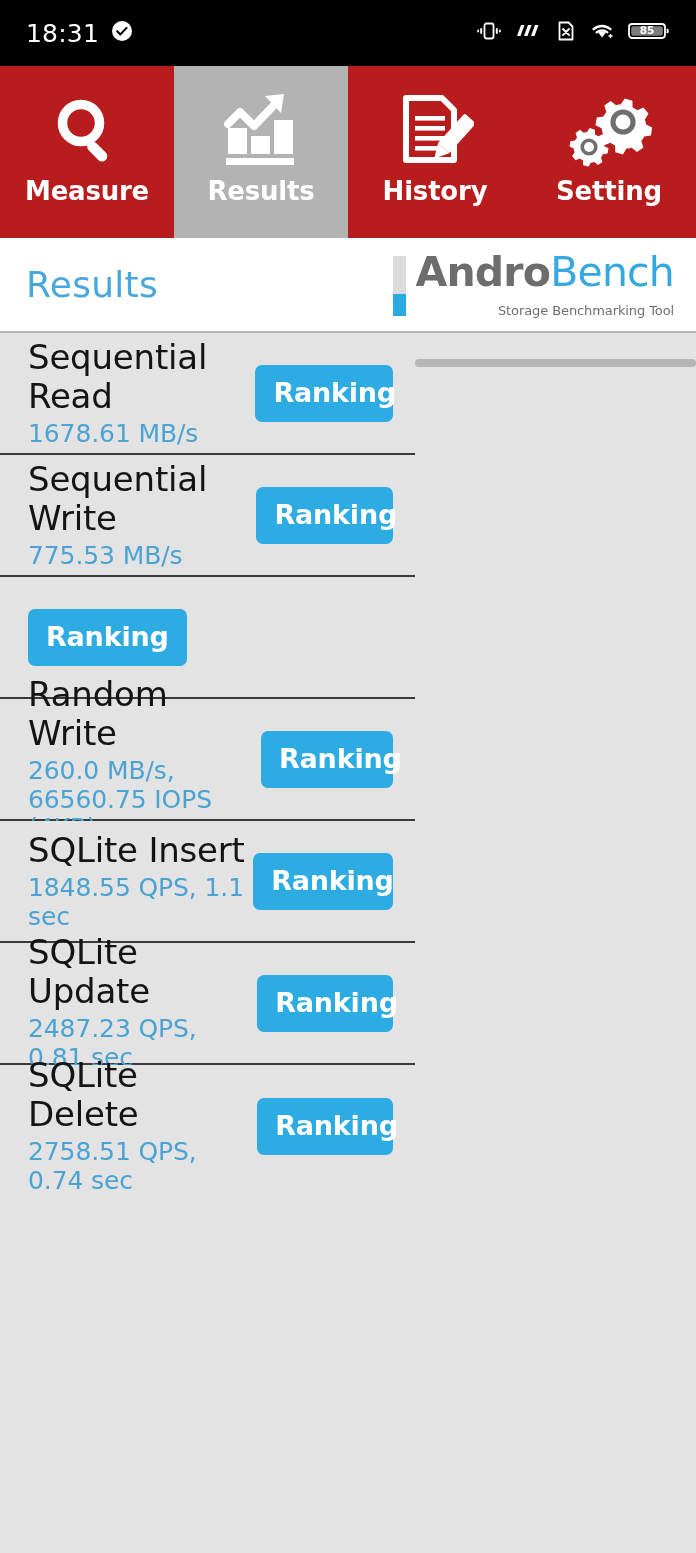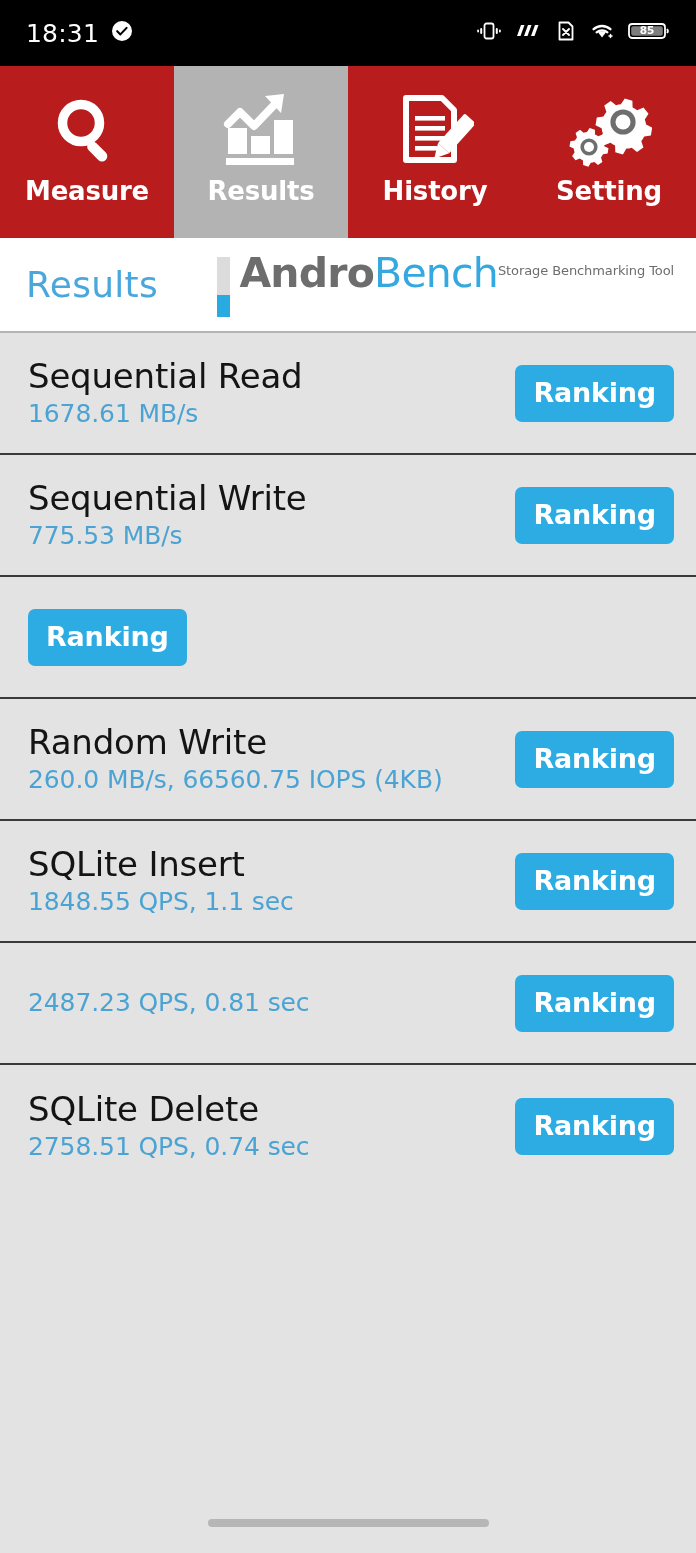--- a/index.html
+++ b/index.html
@@ -42,21 +42,21 @@
   .header {
     height:95px; background:#fff;
     display:flex; align-items:center; justify-content:space-between;
     padding:0 22px 0 26px;
     border-bottom:2px solid #b4b4b4;
   }
   .page-title { color:#4aa7dc; font-size:36px; font-weight:400; letter-spacing:.3px; }
   .logo { display:flex; align-items:flex-start; gap:9px; }
   .logo-bar { width:13px; height:60px; margin-top:4px;
     background:linear-gradient(to bottom,#dcdcdc 0%,#dcdcdc 64%,#29abe2 64%,#29abe2 100%); }
-  .logo-text { display:flex; }
+  .logo-text { display:flex; flex-direction:column; align-items:flex-end; }
   .logo-main { font-size:41px; font-weight:700; line-height:1.0; letter-spacing:-.8px; }
   .logo-andro { color:#6d6d6d; }
   .logo-bench { color:#35a8e0; font-weight:400; }
   .logo-sub { font-size:13px; color:#6d6d6d; margin-top:10px; letter-spacing:-.1px; }
 
   
   .list { background:#e3e3e3; }
   .row {
     position:relative; height:122px; background:#e3e3e3;
     display:flex; align-items:center; justify-content:space-between;
@@ -72,21 +72,21 @@
     background:#2dabe3; color:#fff; border:none; border-radius:7px;
     font-size:27px; font-weight:700; font-family:"DejaVu Sans", sans-serif;
     padding:12px 18px 14px 18px; min-width:132px; text-align:center;
     cursor:pointer; letter-spacing:-.2px;
   }
 
   
   .filler { background:#e3e3e3; flex:1; }
   .navbar { height:60px; background:#e3e3e3; display:flex; align-items:center; justify-content:center; }
   .home-indicator { width:281px; height:8px; border-radius:4px; background:#b6b6b6; }
-  .body-area { display:flex; flex-direction:column; height:calc(1553px - 66px - 172px - 95px); }
+  .body-area { display:flex; flex-direction:row; height:calc(1553px - 66px - 172px - 95px); }
 </style>
 </head>
 <body>
 
 <div id="app">
 
   <div class="statusbar">
     <div class="sb-left">
       <span class="sb-clock">18:31</span>
       <span class="sb-ico">
@@ -246,20 +246,21 @@
       <div class="row">
         <span class="row-texts">
           <span class="row-title">SQLite Insert</span>
           <span class="row-value">1848.55 QPS, 1.1 sec</span>
         </span>
         <button class="rank-btn">Ranking</button>
       </div>
 
       <div class="row">
         <span class="row-texts">
+          <span class="row-title">SQLite Update</span>
           <span class="row-value">2487.23 QPS, 0.81 sec</span>
         </span>
         <button class="rank-btn">Ranking</button>
       </div>
 
       <div class="row">
         <span class="row-texts">
           <span class="row-title">SQLite Delete</span>
           <span class="row-value">2758.51 QPS, 0.74 sec</span>
         </span>

